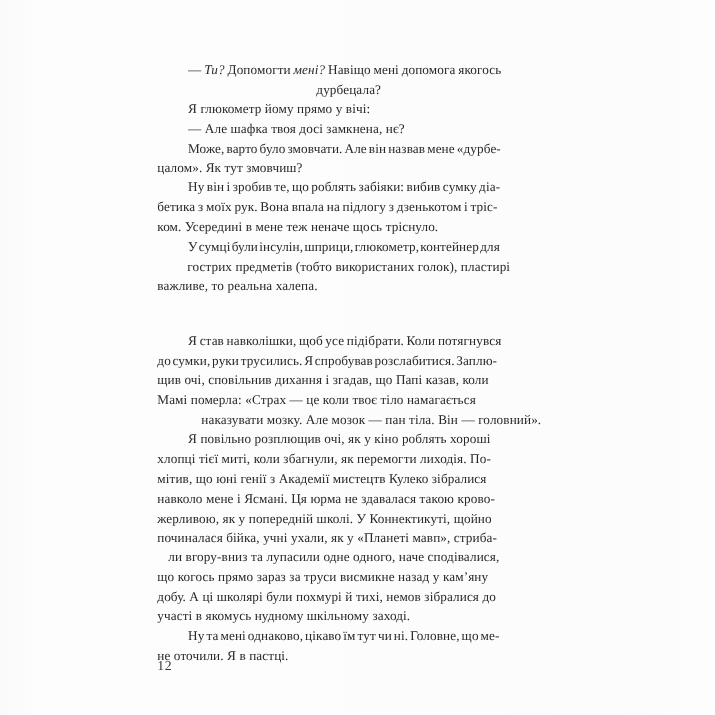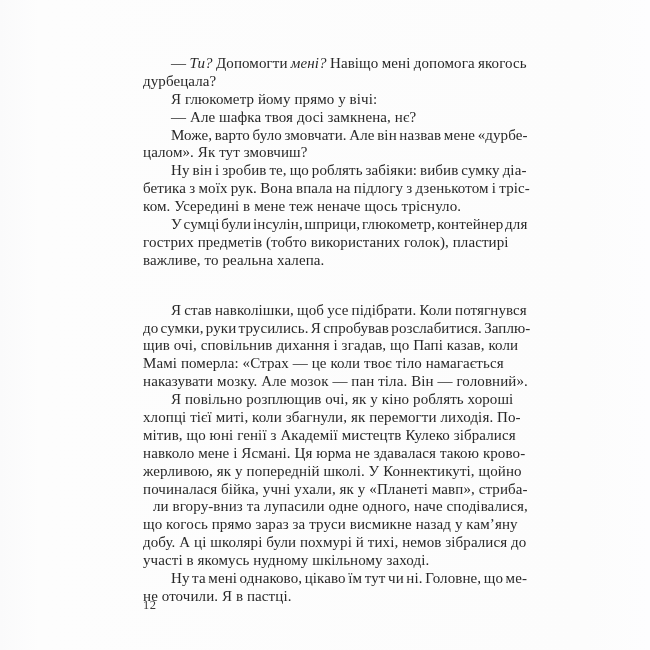--- a/index.html
+++ b/index.html
@@ -17,21 +17,21 @@
     overflow: hidden;
   }
   .text-block {
     position: absolute;
     left: 143px; top: 55px;
     width: 348px;
   }
   .line {
     height: 17.9px;
     line-height: 17.9px;
-    font-size: 15px;
+    font-size: 12px;
     text-align: left;
     letter-spacing: 0.1px;
   }
   .ind { padding-left: 28px; }
   .it { font-style: italic; }
   .page-number {
     position: absolute;
     left: 143px; top: 598px;
     width: 348px;
     text-align: left;
@@ -39,36 +39,36 @@
     color: #3a3a3a;
     letter-spacing: 0.5px;
   }
 </style>
 </head>
 <body>
 
 <div class="page">
   <div class="text-block">
     <div class="line ind jl" style="white-space: nowrap; word-spacing: -0.571429px;"><span>— </span><span class="it">Ти?</span><span> Допомогти </span><span class="it">мені?</span><span> Навіщо мені допомога якогось</span></div>
-    <div class="line" style="white-space: nowrap;">дурбецала?</div>
+    <div class="line" style="white-space: nowrap; text-align: center;">дурбецала?</div>
     <div class="line ind" style="white-space: nowrap;">Я глюкометр йому прямо у вічі:</div>
     <div class="line ind" style="white-space: nowrap;">— Але шафка твоя досі замкнена, нє?</div>
     <div class="line ind jl" style="white-space: nowrap; word-spacing: -1.25px;">Може, варто було змовчати. Але він назвав мене «дурбе-</div>
     <div class="line" style="white-space: nowrap;">цалом». Як тут змовчиш?</div>
     <div class="line ind jl" style="white-space: nowrap; word-spacing: -0.9px;">Ну він і зробив те, що роблять забіяки: вибив сумку діа-</div>
     <div class="line jl" style="white-space: nowrap; word-spacing: -0.636364px;">бетика з моїх рук. Вона впала на підлогу з дзенькотом і тріс-</div>
     <div class="line" style="white-space: nowrap;">ком. Усередині в мене теж неначе щось тріснуло.</div>
     <div class="line ind jl" style="white-space: nowrap; word-spacing: -2px;">У сумці були інсулін, шприци, глюкометр, контейнер для</div>
-    <div class="line jl" style="white-space: nowrap; word-spacing: 0px;">гострих предметів (тобто використаних голок), пластирі</div>
+    <div class="line jl" style="white-space: nowrap; word-spacing: 0px; text-align: center;">гострих предметів (тобто використаних голок), пластирі</div>
     <div class="line" style="white-space: nowrap;">важливе, то реальна халепа.</div>
     <div class="line ind jl" style="white-space: nowrap; word-spacing: -0.714286px; margin-top: 32px;">Я став навколішки, щоб усе підібрати. Коли потягнувся</div>
     <div class="line jl" style="white-space: nowrap; word-spacing: -1.57143px;">до сумки, руки трусились. Я спробував розслабитися. Заплю-</div>
     <div class="line jl" style="white-space: nowrap; word-spacing: 0px;">щив очі, сповільнив дихання і згадав, що Папі казав, коли</div>
     <div class="line jl" style="white-space: nowrap; word-spacing: 0px;">Мамі померла: «Страх — це коли твоє тіло намагається</div>
-    <div class="line" style="white-space: nowrap;">наказувати мозку. Але мозок — пан тіла. Він — головний».</div>
+    <div class="line" style="white-space: nowrap; margin-left: 40px;">наказувати мозку. Але мозок — пан тіла. Він — головний».</div>
     <div class="line ind jl" style="white-space: nowrap; word-spacing: 0px;">Я повільно розплющив очі, як у кіно роблять хороші</div>
     <div class="line jl" style="white-space: nowrap; word-spacing: 0px;">хлопці тієї миті, коли збагнули, як перемогти лиходія. По-</div>
     <div class="line jl" style="white-space: nowrap; word-spacing: 0px;">мітив, що юні генії з Академії мистецтв Кулеко зібралися</div>
     <div class="line jl" style="white-space: nowrap; word-spacing: 0px;">навколо мене і Ясмані. Ця юрма не здавалася такою крово-</div>
     <div class="line jl" style="white-space: nowrap; word-spacing: 0px;">жерливою, як у попередній школі. У Коннектикуті, щойно</div>
     <div class="line jl" style="white-space: nowrap; word-spacing: 0px;">починалася бійка, учні ухали, як у «Планеті мавп», стриба-</div>
     <div class="line jl" style="white-space: nowrap; word-spacing: 0px; margin-left: 10px;">ли вгору-вниз та лупасили одне одного, наче сподівалися,</div>
     <div class="line jl" style="white-space: nowrap; word-spacing: 0px;">що когось прямо зараз за труси висмикне назад у кам’яну</div>
     <div class="line jl" style="white-space: nowrap; word-spacing: 0px;">добу. А ці школярі були похмурі й тихі, немов зібралися до</div>
     <div class="line" style="white-space: nowrap;">участі в якомусь нудному шкільному заході.</div>

